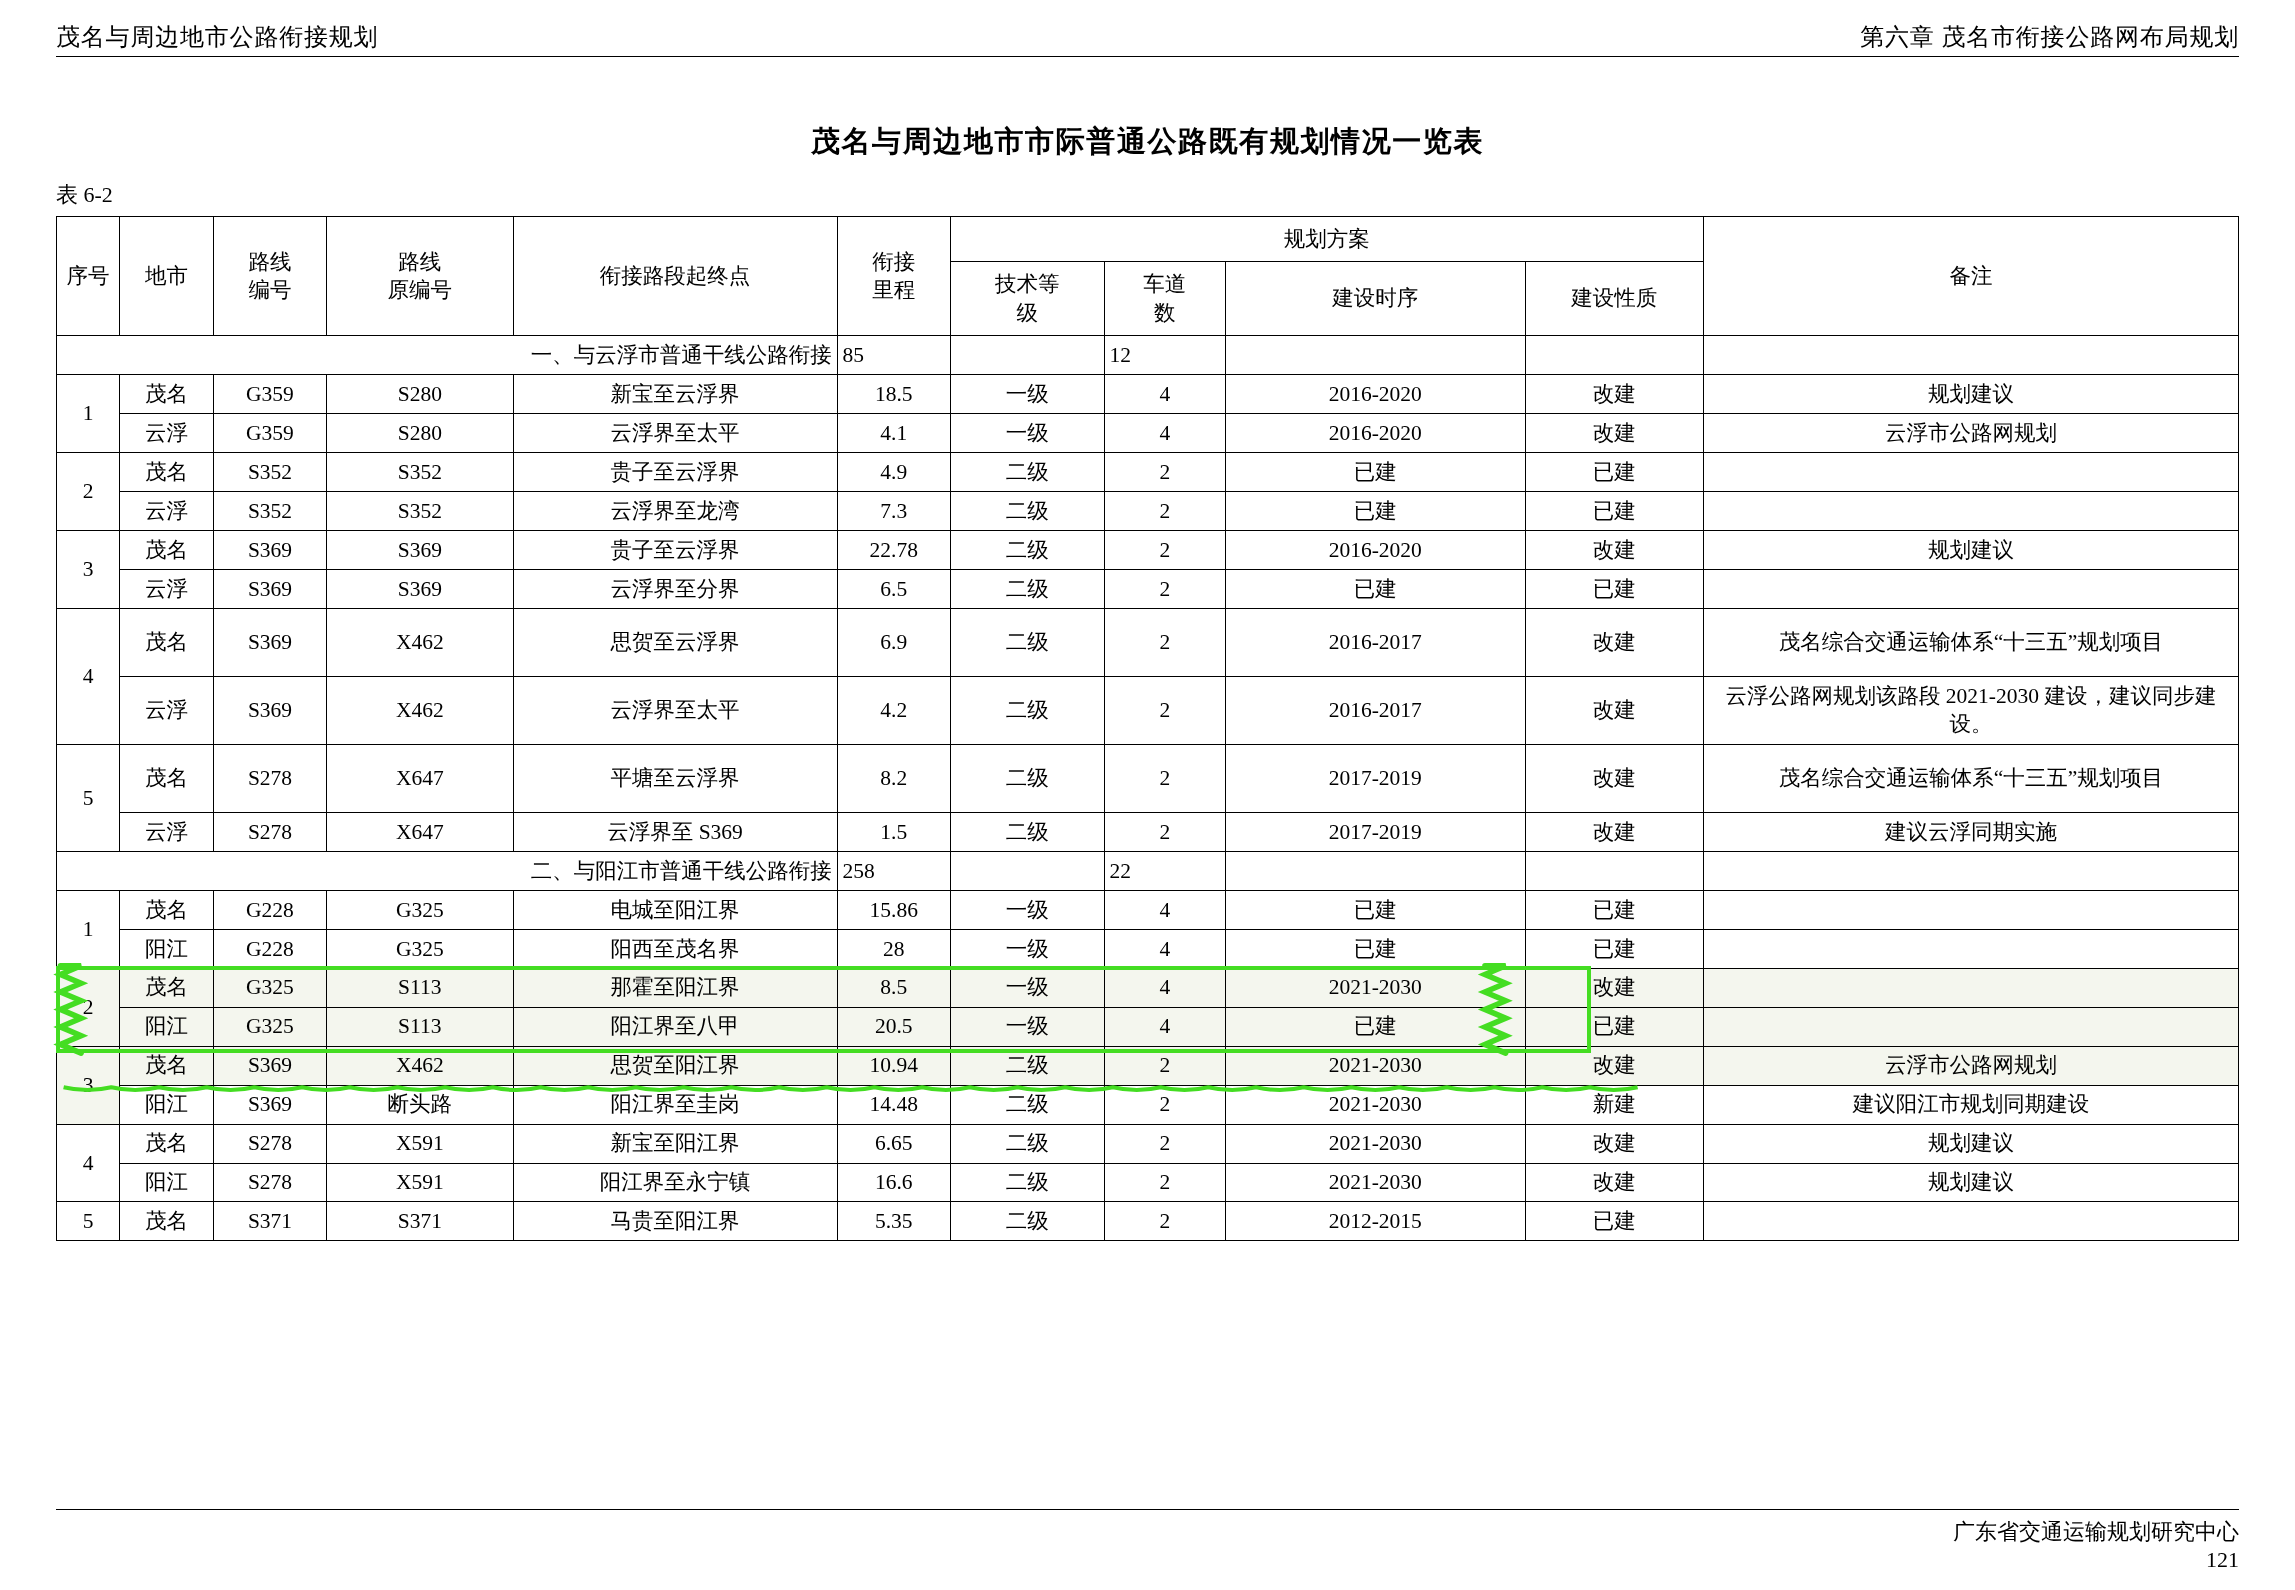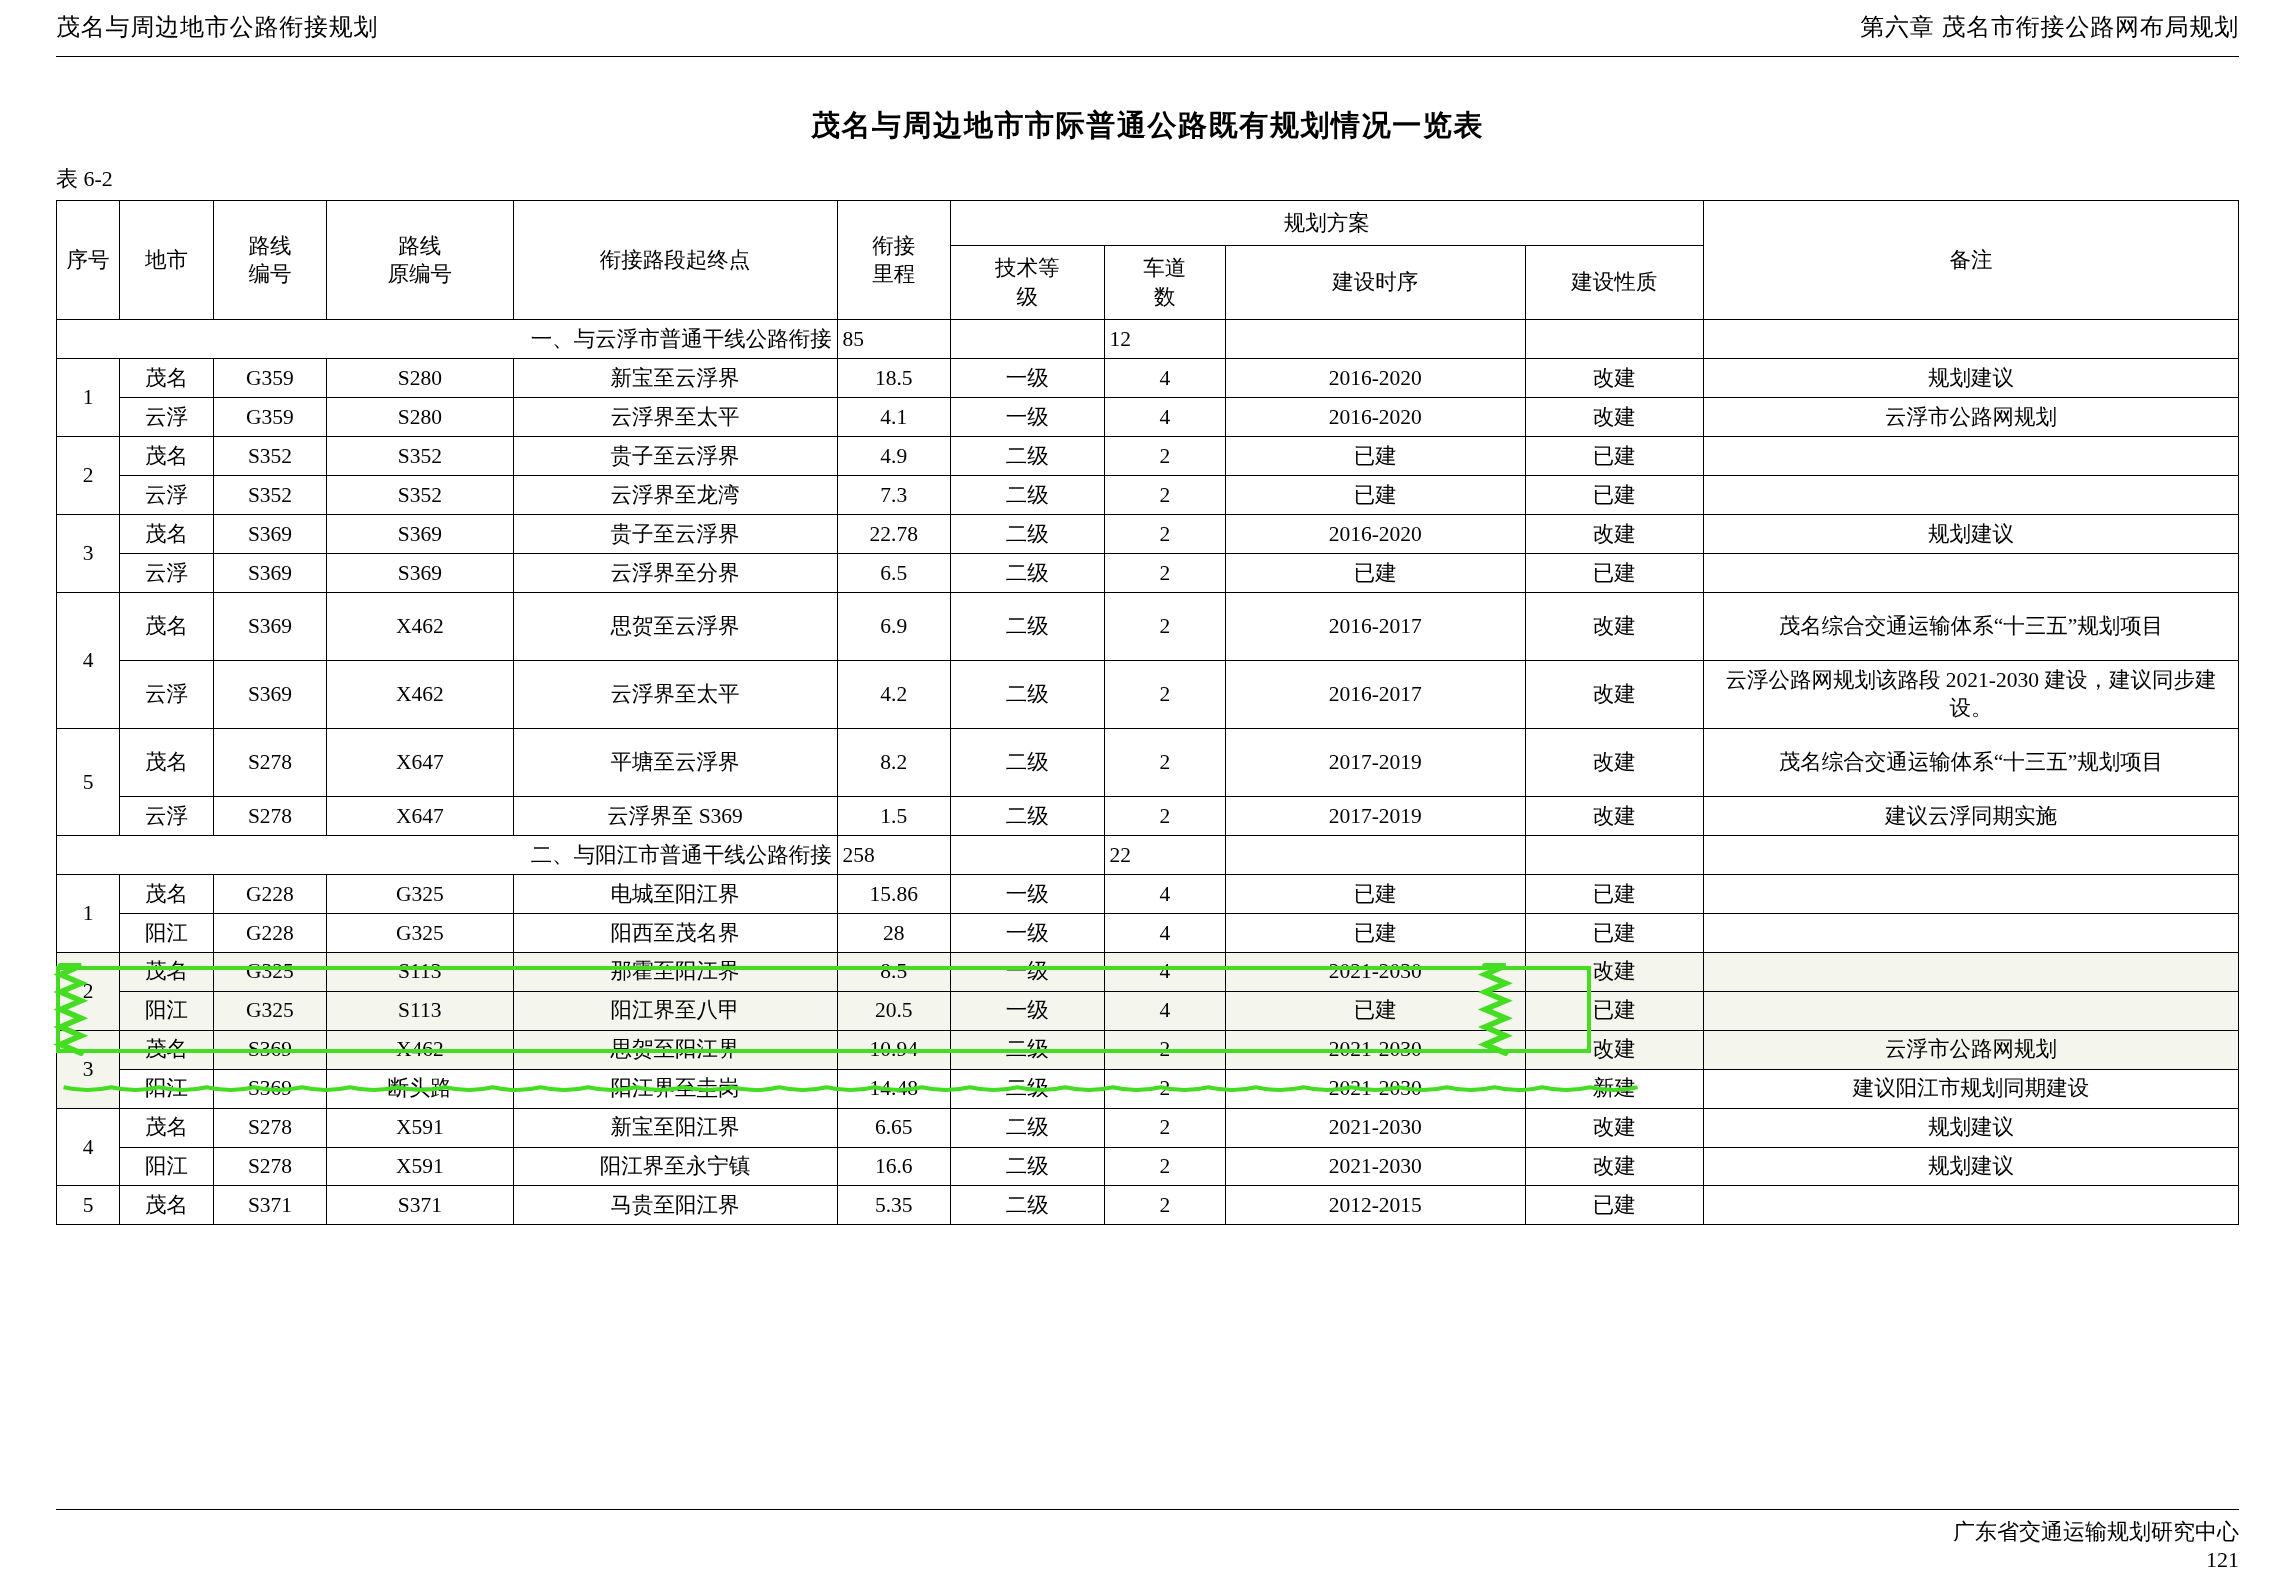--- a/index.html
+++ b/index.html
@@ -23,40 +23,40 @@
     padding: 0 56px;
   }
   
   .runhead {
     position: relative;
     height: 62px;
     display: flex;
     align-items: flex-start;
     justify-content: space-between;
     font-size: 24px;
-    padding-top: 11px;
+    padding-top: 21px;
     box-sizing: border-box;
   }
   .runhead::after {
     content: "";
     position: absolute;
     left: 0;
     right: 0;
     bottom: 4.8px;
     border-bottom: 1.6px solid #000;
   }
   .runhead .left { letter-spacing: 0.8px; }
   .runhead .right { letter-spacing: 0.8px; }
 
   
   .doc-title {
     text-align: center;
     font-size: 29px;
     font-weight: bold;
-    margin-top: 44px;
+    margin-top: 60px;
     letter-spacing: 1.6px;
   }
   .table-number {
     text-align: left;
     font-size: 22px;
     margin-top: 17.5px;
     margin-bottom: 6.4px;
     padding-right: 11px;
   }
 

